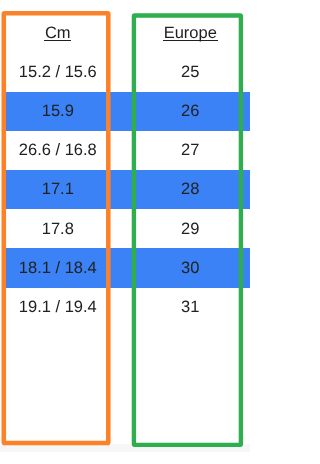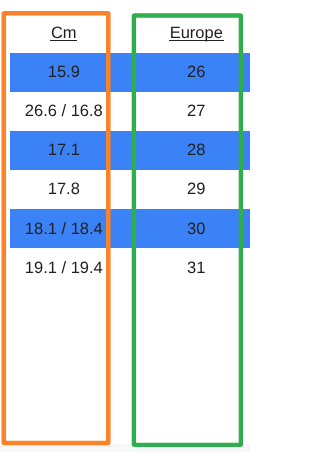--- a/index.html
+++ b/index.html
@@ -19,21 +19,21 @@
   #page {
     position: relative;
     transform: translateZ(0);
     width: 250px;
     height: 464px;
     background: #ffffff;
   }
   
   .size-table {
     position: absolute;
-    left: 10px;
+    left: 4px;
     top: 13.35px;
     width: 265px;
     border-collapse: collapse;
     table-layout: fixed;
   }
   .size-table col.c-cm { width: 107.6px; }
   .size-table col.c-eu { width: 157.4px; }
   .size-table td, .size-table th {
     padding: 0;
     margin: 0;
@@ -94,20 +94,24 @@
       <col class="c-cm">
       <col class="c-eu">
     </colgroup>
     <thead>
       <tr>
         <th><span class="hdr-underline"><span>Cm</span></span></th>
         <th><span class="hdr-underline"><span>Europe</span></span></th>
       </tr>
     </thead>
     <tbody id="tbody">
+        <tr class="odd-row">
+          <td>15.2 / 15.6</td>
+          <td>25</td>
+        </tr>
         <tr class="even-row">
           <td>15.9</td>
           <td>26</td>
         </tr>
         <tr class="odd-row">
           <td>26.6 / 16.8</td>
           <td>27</td>
         </tr>
         <tr class="even-row">
           <td>17.1</td>

